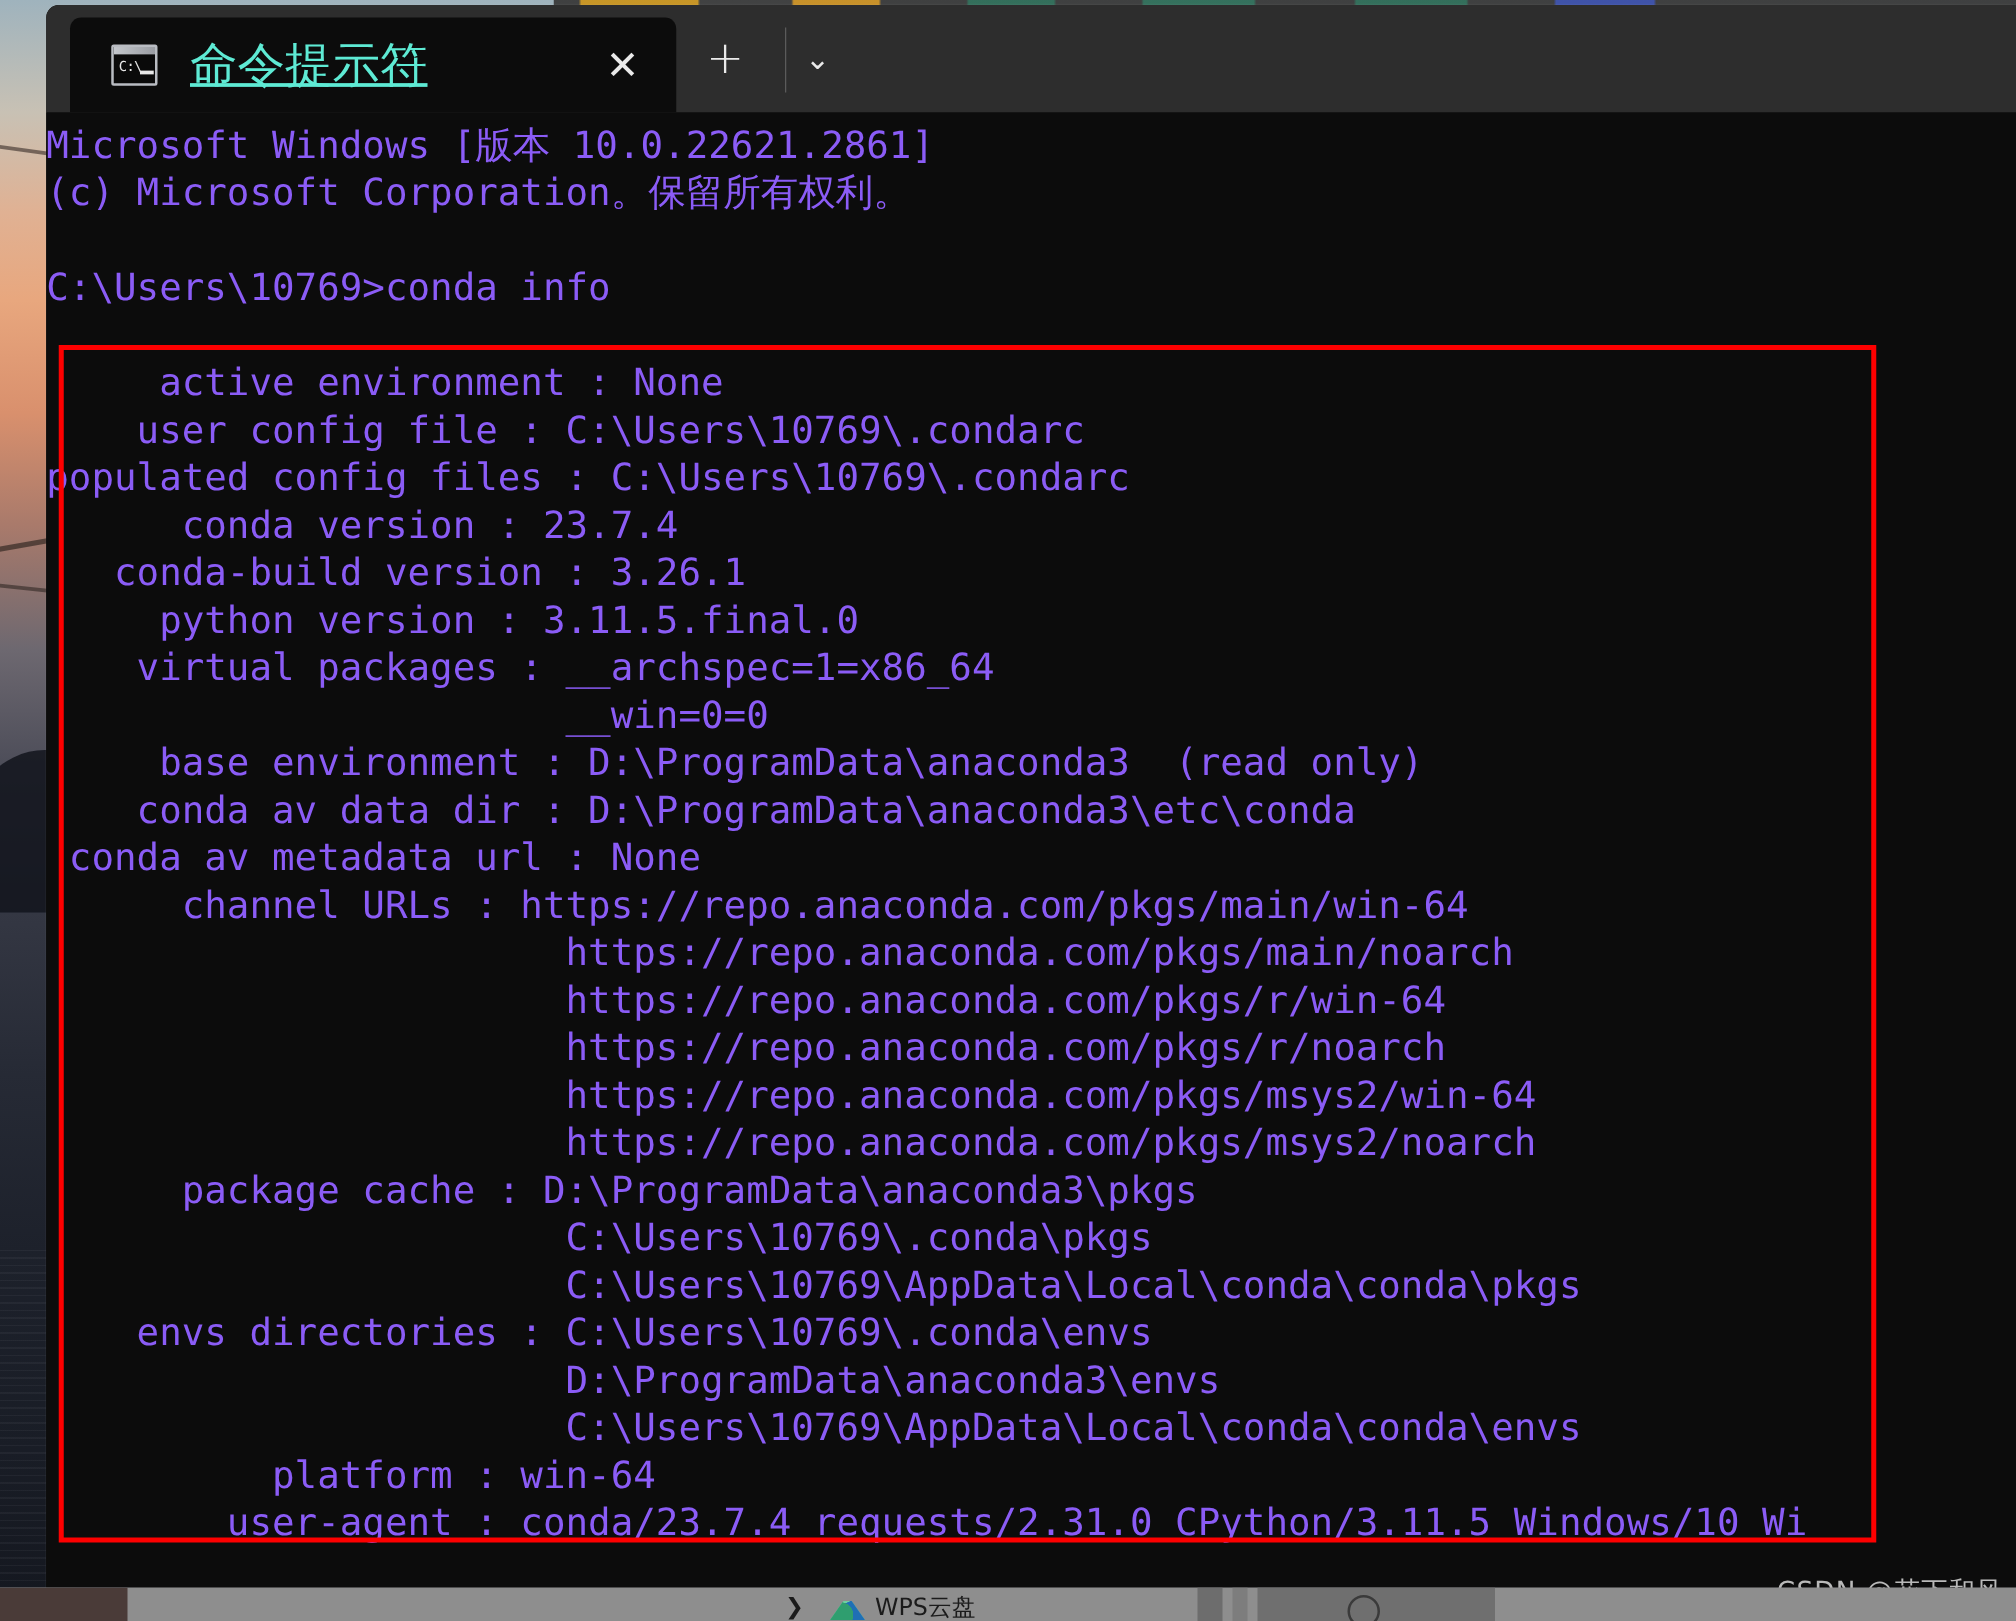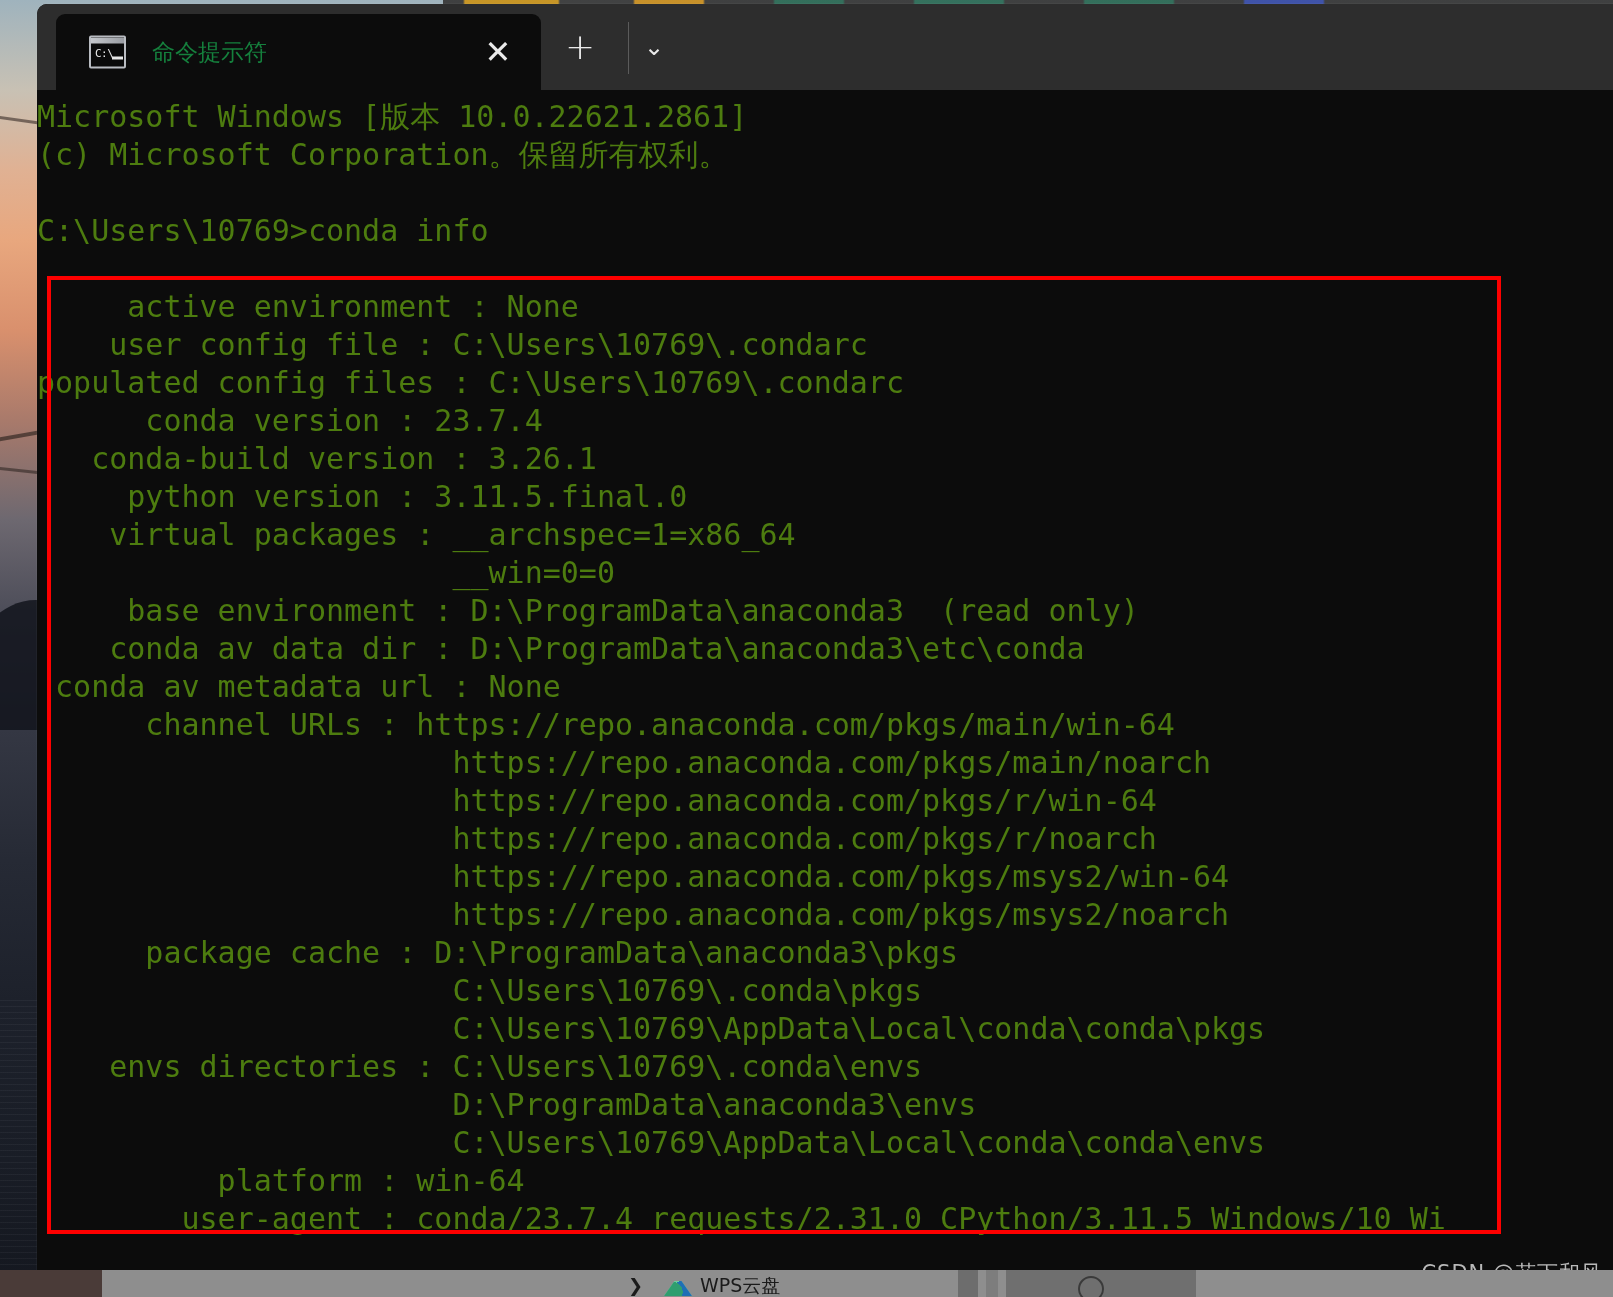--- a/index.html
+++ b/index.html
@@ -176,23 +176,24 @@
     width: 11px;
     height: 3px;
     background: #e8e8e8;
   }
 
   .tab-title {
     position: absolute;
     left: 96px; top: 50%;
     transform: translateY(-50%);
     font-family: "DejaVu Sans", "Liberation Sans", sans-serif;
-    font-size: 23px;
-    color: #15803d;
+    font-size: 38px;
+    color: #5eead4;
     white-space: nowrap;
+    text-decoration: underline;
   }
 
   .tab-close {
     position: absolute;
     right: 24px; top: 50%;
     transform: translateY(-50%);
     width: 38px; height: 38px;
     display: flex;
     align-items: center;
     justify-content: center;
@@ -254,21 +255,21 @@
     overflow: hidden;
   }
 
   #term-text {
     position: absolute;
     left: 0; top: 0;
     padding: 8px 0 0 0;
     font-family: "DejaVu Sans Mono", "Liberation Mono", monospace;
     font-size: 30px;
     line-height: 38px;
-    color: #4d7c0f;
+    color: #8b5cf6;
     white-space: pre;
     letter-spacing: 0px;
   }
   #term-text .line {
     height: 38px;
     padding-left: 0px;
     white-space: pre;
   }
 
   

